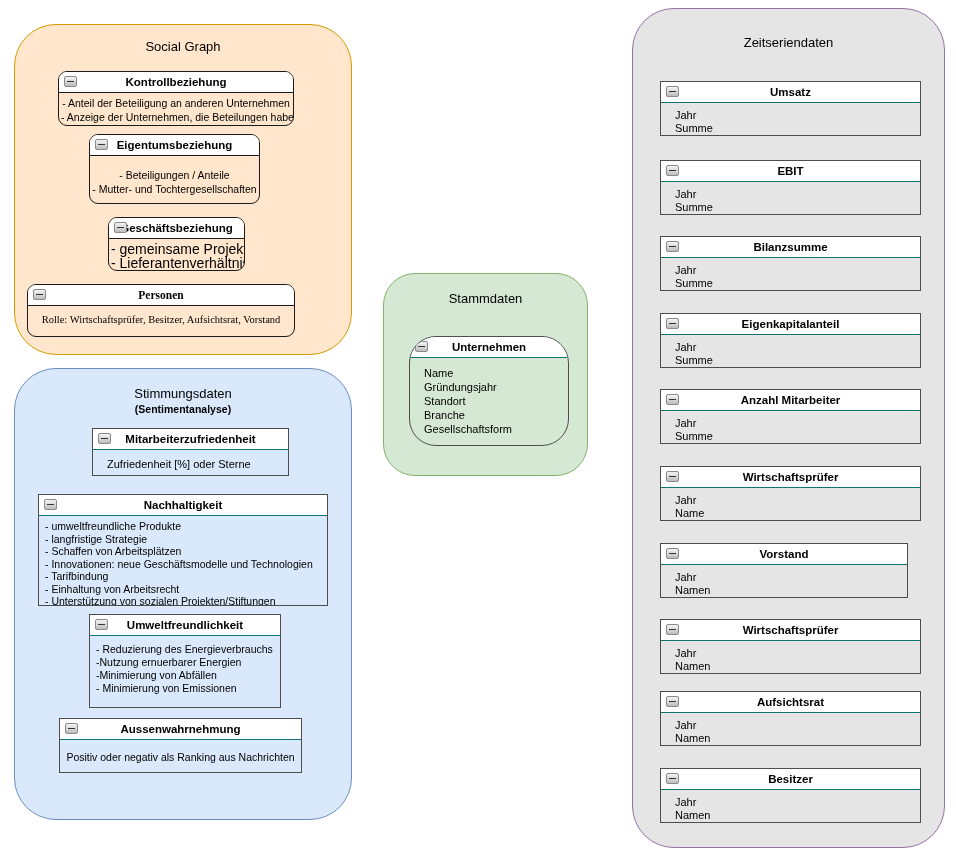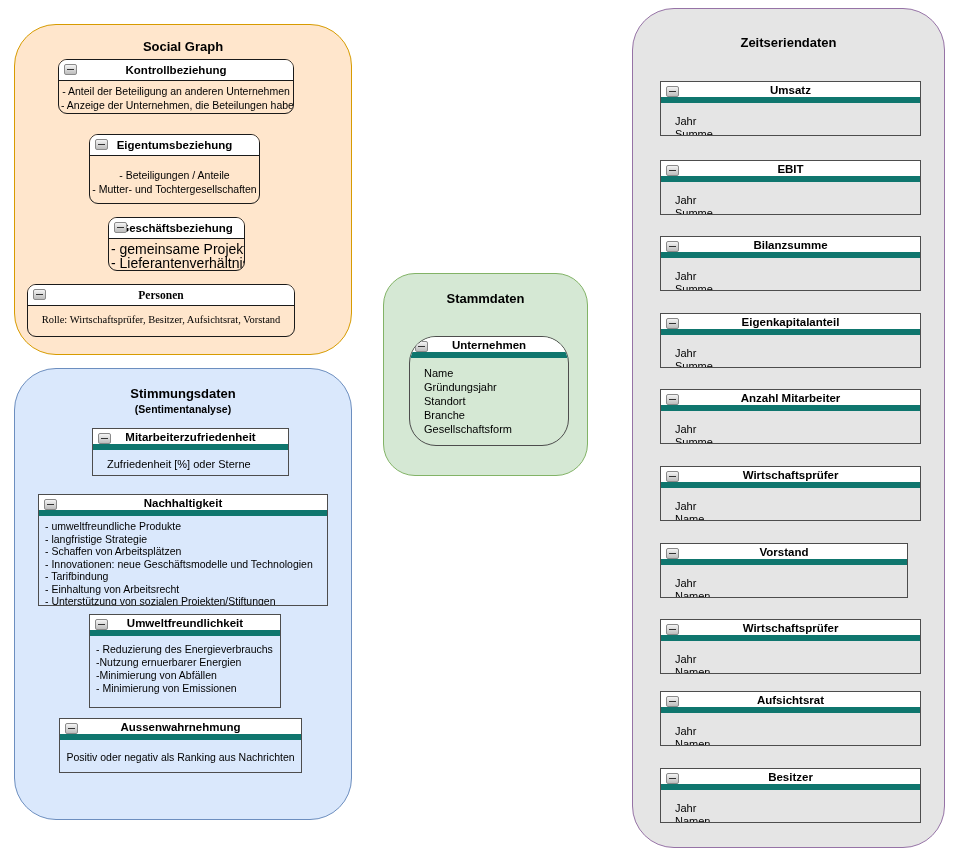--- a/index.html
+++ b/index.html
@@ -6,56 +6,56 @@
   .canvas{position:relative;width:956px;height:857px;background:#ffffff;
           font-family:"Liberation Sans",sans-serif;color:#000;overflow:hidden;}
 
   
   .group{position:absolute;box-sizing:border-box;border-radius:42px;}
   .group.orange{background:#FFE6CC;border:1.5px solid #D79B00;}
   .group.blue{background:#DAE8FC;border:1.5px solid #6C8EBF;}
   .group.green{background:#D5E8D4;border:1.5px solid #82B366;border-radius:32px;}
   .group.purple{background:#e5e5e5;border:1.5px solid #9673A6;}
   .group-title{position:absolute;left:0;right:0;text-align:center;
-               font-weight:bold;font-size:13px;}
+               font-weight:normal;font-size:13px;}
   .group-subtitle{position:absolute;left:0;right:0;text-align:center;
                   font-weight:bold;font-size:10.5px;}
 
   
   .entity{position:absolute;box-sizing:border-box;overflow:hidden;}
   .entity.rounded{border:1px solid #1a1a1a;border-radius:9px;background:transparent;}
   .entity.square{border:1px solid #4d4d4d;background:transparent;}
   .entity-header{position:relative;height:21px;background:#ffffff;
                  border-bottom:1px solid inherit;box-sizing:border-box;
                  display:flex;align-items:center;justify-content:center;}
   .entity.rounded .entity-header{border-bottom:1px solid #1a1a1a;}
-  .entity.square .entity-header{border-bottom:6px solid #0f766e;}
+  .entity.square .entity-header{border-bottom:1px solid #0f766e;}
   .entity-title{font-weight:bold;font-size:11.5px;white-space:nowrap;}
-  .entity-body{font-size:11px;line-height:13.5px;padding:12px 8px;box-sizing:border-box;}
+  .entity-body{font-size:11px;line-height:13.5px;padding:6px 8px;box-sizing:border-box;}
   .entity-body.center{text-align:center;padding-left:2px;padding-right:2px;}
   .entity-body.padded-top{padding-top:13px;}
   .entity-body .line{white-space:nowrap;}
   .entity-body.indent{padding-left:14px;}
 
   
   .collapse-icon{position:absolute;left:5px;top:4px;width:13px;height:11px;
                  border:1px solid #8a8a8a;border-radius:2px;box-sizing:border-box;
                  background:linear-gradient(#f4f4f4,#bdbdbd);}
   .collapse-icon::after{content:"";position:absolute;left:2px;right:2px;top:4px;
                  border-top:1.5px solid #333;}
 </style>
 </head>
 <body>
 
 <div class="canvas">
 
   <section class="group orange" style="left:14px;top:24px;width:338px;height:331px;">
     <div class="group-title" style="top:14px;">Social Graph</div>
 
-    <div class="entity rounded" style="left:43px;top:34px;width:236px;height:55px;">
+    <div class="entity rounded" style="left:43px;top:46px;width:236px;height:55px;">
       <div class="entity-header">
         <span class="collapse-icon"></span>
         <span class="entity-title">Kontrollbeziehung</span>
       </div>
       <div class="entity-body center" style="font-size:10.5px;padding-top:4px;">
         <div class="line">- Anteil der Beteiligung an anderen Unternehmen</div>
         <div class="line">- Anzeige der Unternehmen, die Beteilungen haben</div>
       </div>
     </div>
 

